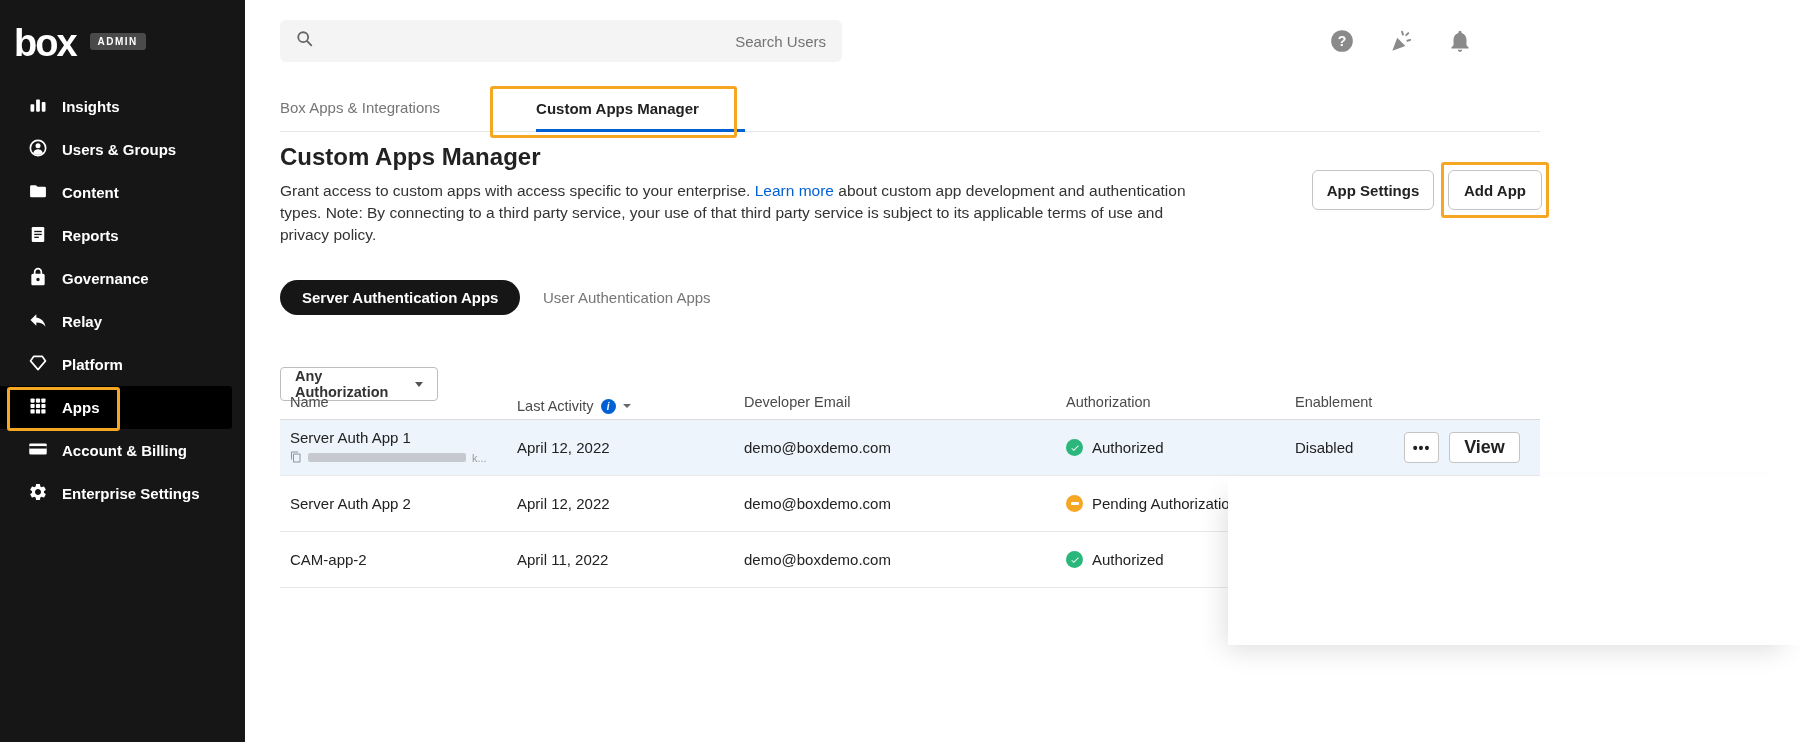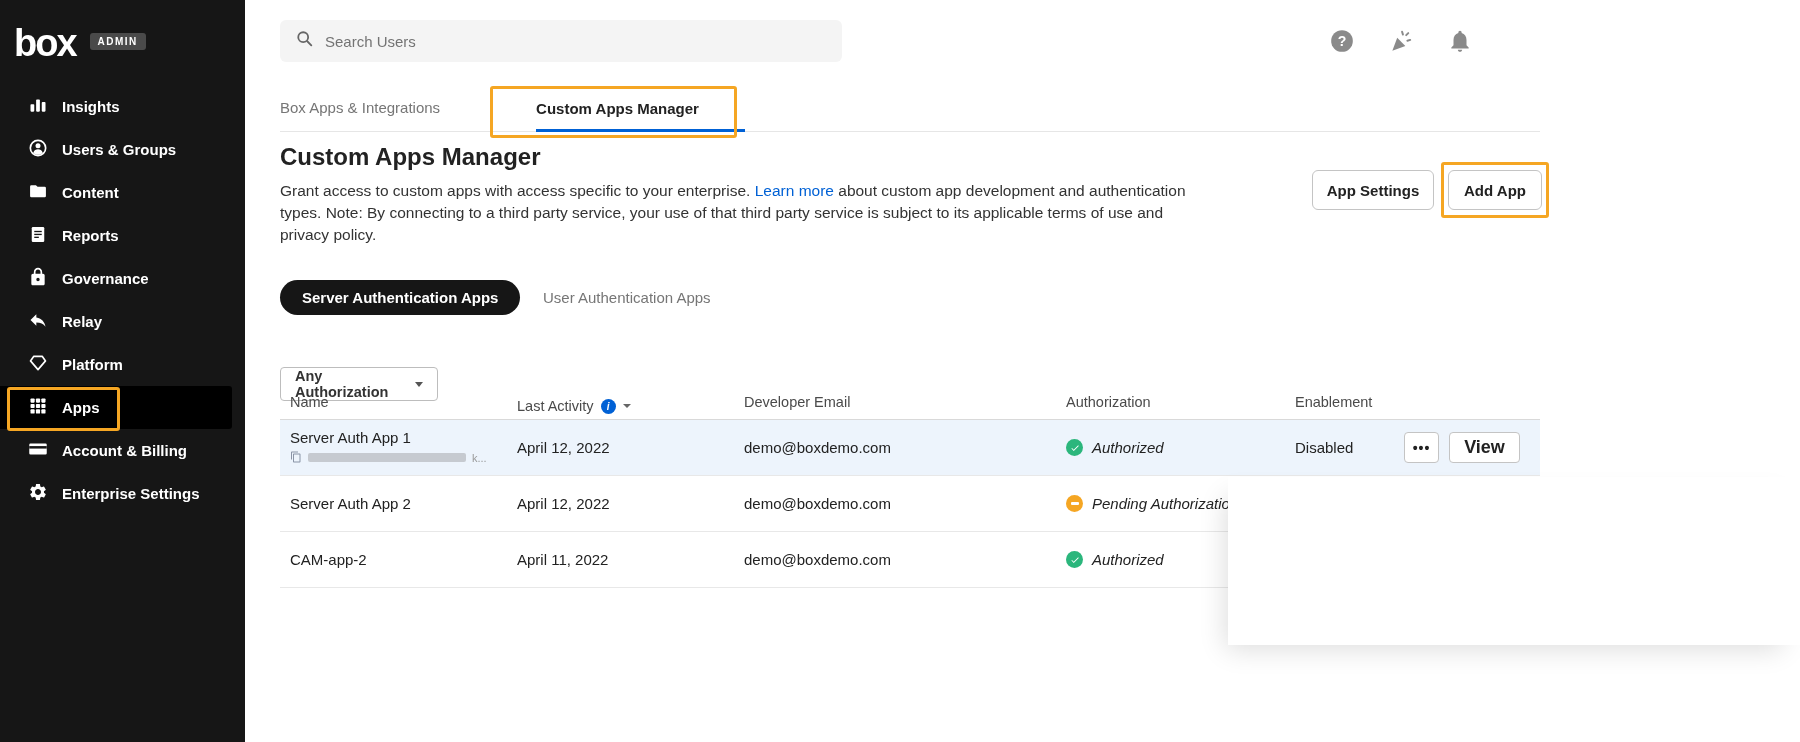--- a/index.html
+++ b/index.html
@@ -17,21 +17,21 @@
   .nav-item svg { flex:0 0 auto; }
 
   
   .annot { position:absolute; border:3px solid #f5a623; border-radius:3px; pointer-events:none; z-index:60; }
   .annot-apps { left:7px; top:387px; width:113px; height:44px; }
 
   
   .main { position:absolute; left:245px; top:0; width:1555px; height:742px; background:#fff; }
 
   .search { position:absolute; left:35px; top:20px; width:562px; height:42px; background:#f4f4f4; border-radius:6px; display:flex; align-items:center; padding:0 16px; gap:11px; }
-  .search input { flex:1; border:none; background:transparent; outline:none; font-size:15px; color:#222; font-family:inherit; }
+  .search input { flex:1; border:none; background:transparent; outline:none; font-size:15px; color:#222; font-family:inherit;text-align:right; }
   .search input::placeholder { color:#737373; }
 
   .top-icons { position:absolute; left:1083px; top:27px; display:flex; gap:31px; align-items:center; }
   .top-icons .icon-btn { width:28px; height:28px; display:flex; align-items:center; justify-content:center; cursor:pointer; }
 
   .tabs { position:absolute; left:35px; top:88px; width:1260px; height:44px; border-bottom:1px solid #e6e6e6; display:flex; align-items:flex-end;gap:40px; }
   .tab-inactive { color:#767676; font-size:15px; padding-bottom:15px; cursor:pointer; }
   .tab-active { margin-left:56px; color:#222; font-weight:700; font-size:15px; padding:0 46px 12px 0; border-bottom:3px solid #0061d5; position:relative; top:1px; cursor:pointer; }
   .annot-tab { left:245px; top:86px; width:247px; height:52px; }
   .annot-add { left:1196px; top:162px; width:108px; height:56px; }
@@ -59,21 +59,21 @@
   .info-i { width:15px; height:15px; border-radius:50%; background:#0061d5; color:#fff; font-size:10px; font-weight:700; display:flex; align-items:center; justify-content:center; font-style:italic; cursor:pointer; }
   .sort-caret { width:0; height:0; border-left:4px solid transparent; border-right:4px solid transparent; border-top:4.5px solid #666; }
 
   .row { height:56px; border-bottom:1px solid #e8e8e8; font-size:15px; color:#222; cursor:pointer; }
   .row.selected { background:#edf4fc; }
   .name-cell { display:flex; flex-direction:column; justify-content:center; gap:3px; }
   .client-id { display:flex; align-items:center; gap:6px; }
   .mask-bar { width:158px; height:9px; background:#c6cad0; border-radius:2px; }
   .mask-tail { font-size:11px; color:#9b9b9b; }
 
-  .status { display:flex; align-items:center; gap:9px;font-style:italic; }
+  .status { display:flex; align-items:center; gap:9px; }
   .dot { width:17px; height:17px; border-radius:50%; display:flex; align-items:center; justify-content:center; flex:0 0 auto; }
   .dot.authorized { background:#2bb67c; }
   .dot.pending { background:#f5a623; }
   .pending-dash { width:8px; height:2.5px; background:#fff; border-radius:1px; }
 
   .actions { display:flex; justify-content:flex-end; align-items:center; gap:10px; padding-right:21px; }
   .mini-btn { height:31px; border:1px solid #c4c4c4; border-radius:4px; background:#fff; display:flex; align-items:center; justify-content:center; font-family:inherit; cursor:pointer; color:#222; }
   .mini-btn.more { width:35px; font-size:14px; font-weight:700; letter-spacing:1px; }
   .mini-btn.view { width:71px; font-weight:700; font-size:18px; }
 

